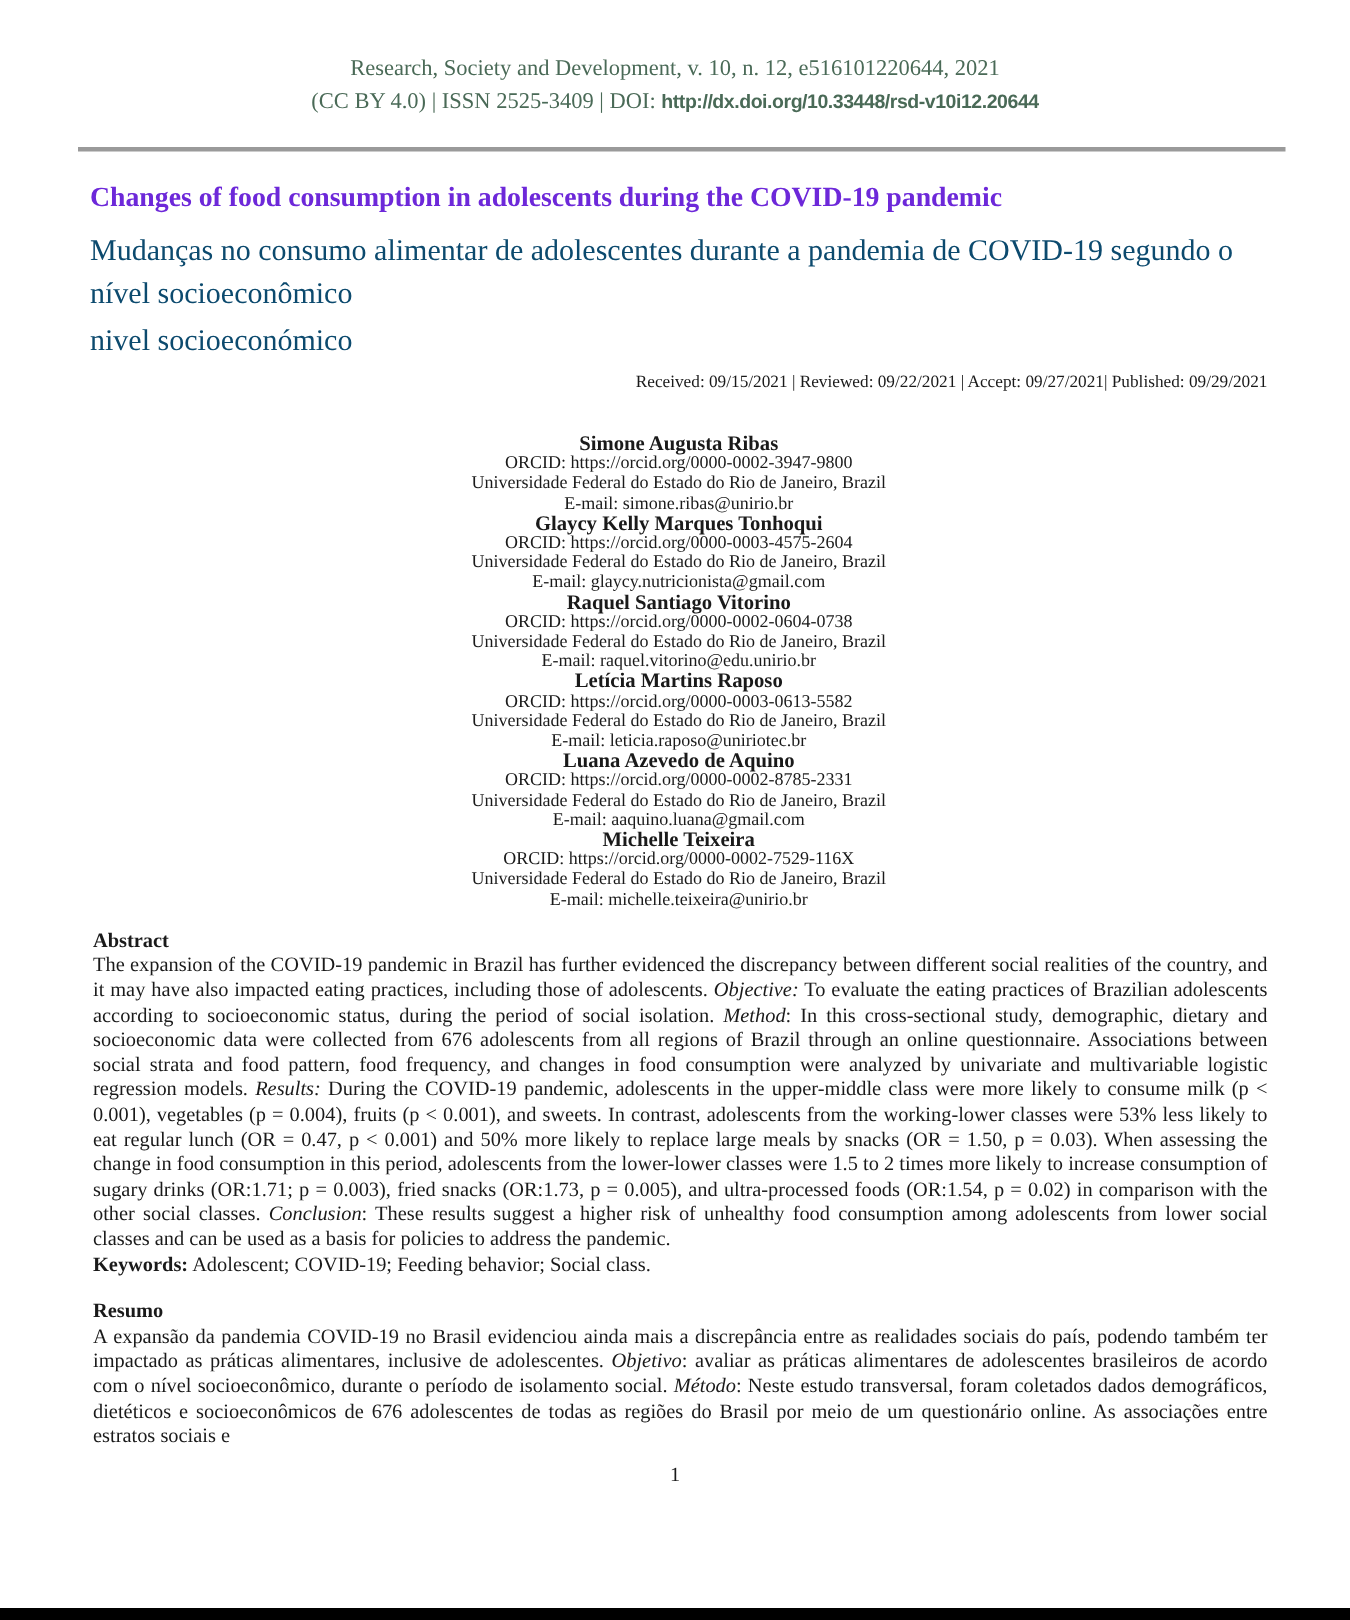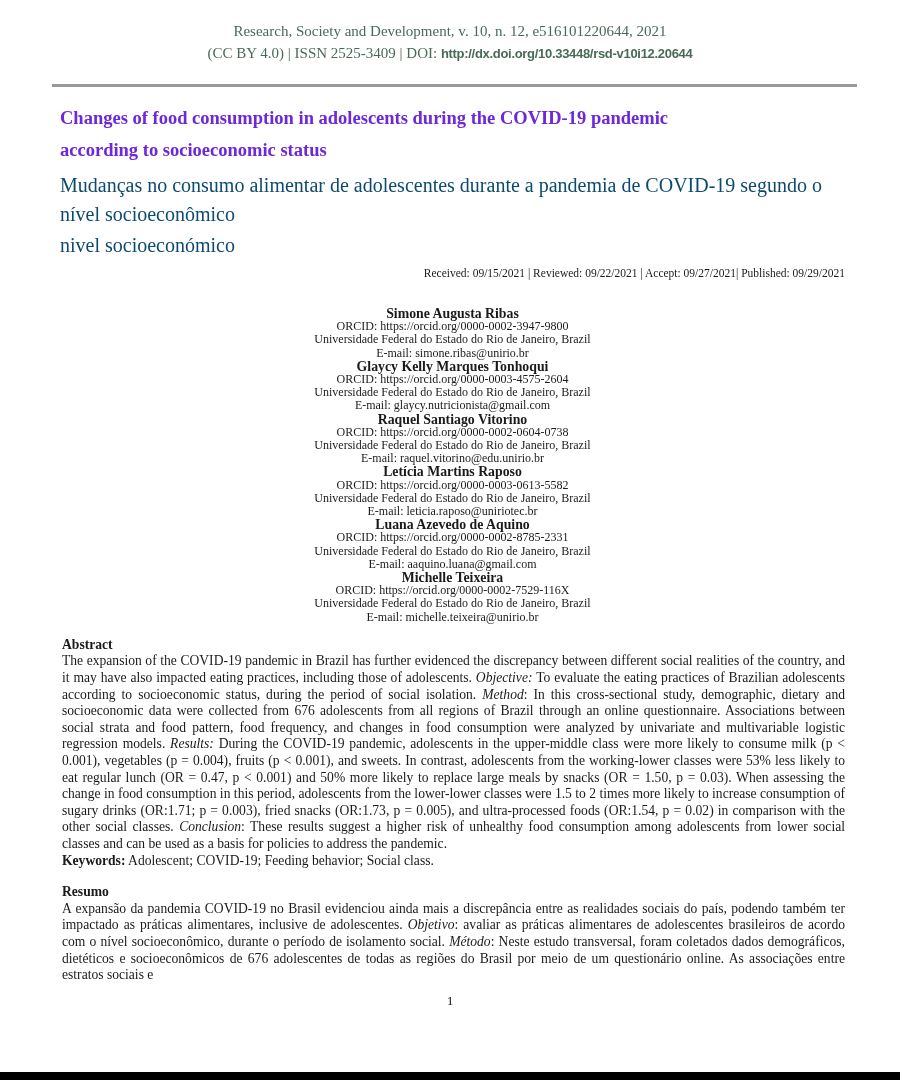--- a/index.html
+++ b/index.html
@@ -7,21 +7,21 @@
     position: relative;
     width: 900px;
     height: 1080px;
     background: #ffffff;
     overflow: hidden;
     font-family: "Liberation Serif", serif;
     color: #1a1a1a;
   }
   
   .journal-header {
-    padding-top: 20px;
+    padding-top: 35px;
     text-align: center;
     color: #4a6a57;
     font-size: 15px;
     line-height: 22px;
   }
   .doi-url {
     font-family: "Liberation Sans", sans-serif;
     font-weight: bold;
     font-size: 13px;
     letter-spacing: -0.3px;
@@ -112,21 +112,20 @@
   <div class="journal-header">
     <div>Research, Society and Development, v. 10, n. 12, e516101220644, 2021</div>
     <div><span>(CC BY 4.0) | ISSN 2525-3409 | DOI: </span><span class="doi-url">http://dx.doi.org/10.33448/rsd-v10i12.20644</span></div>
   </div>
 
   <div class="header-divider"></div>
 
   <div class="titles">
     <div class="title-en">
       <div>Changes of food consumption in adolescents during the COVID-19 pandemic</div>
-      <div>according to socioeconomic status</div>
     </div>
     <div class="title-pt">
       <div>Mudanças no consumo alimentar de adolescentes durante a pandemia de COVID-19 segundo o</div>
       <div>nível socioeconômico</div>
     </div>
     <div class="title-es">
       <div>nivel socioeconómico</div>
     </div>
   </div>
 

